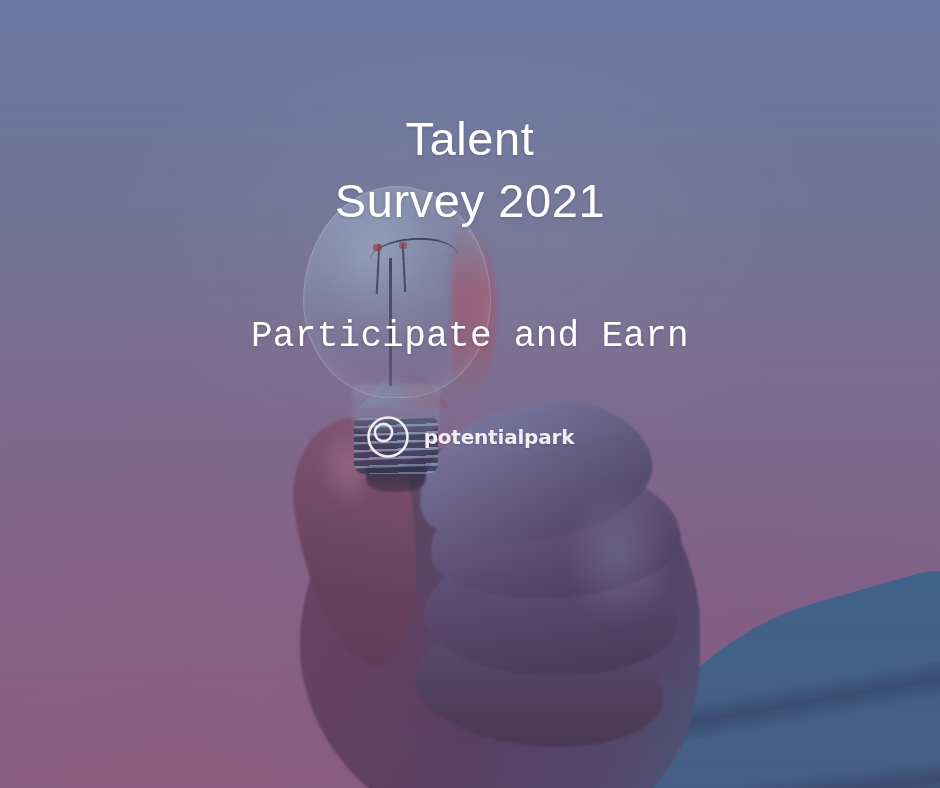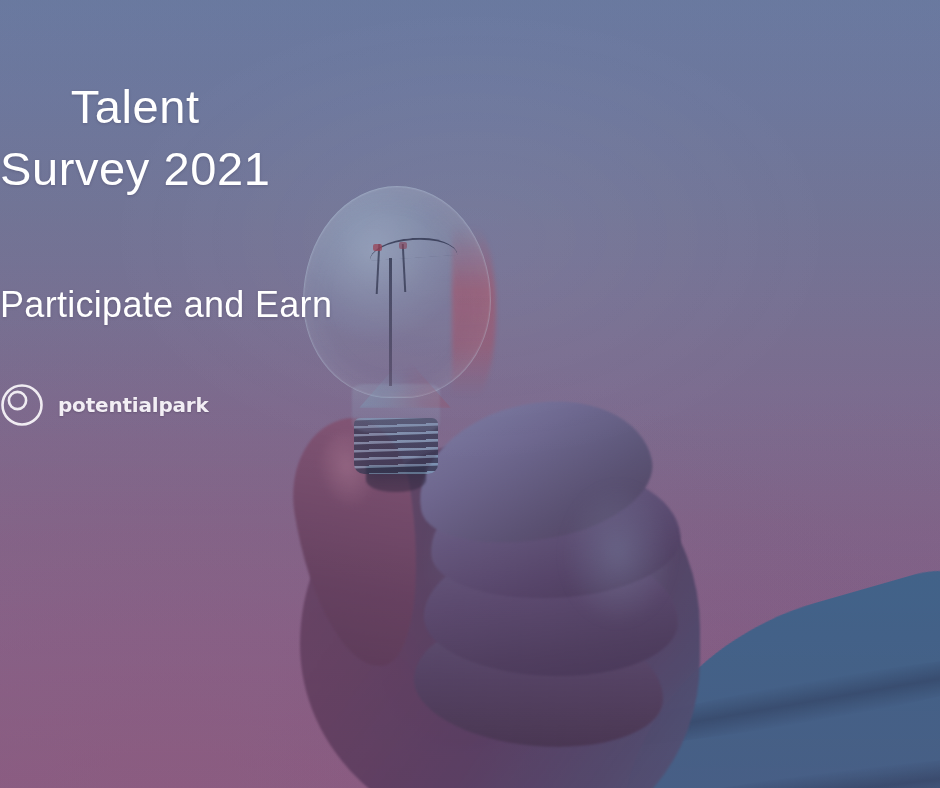--- a/index.html
+++ b/index.html
@@ -247,26 +247,27 @@
     mix-blend-mode:color;
   }
   .veil {
     position:absolute; inset:0;
     background:linear-gradient(180deg, rgba(104,118,158,.18) 0%, rgba(128,98,132,.14) 100%);
   }
 
   
   .content {
     position:absolute; inset:0;
-    display:flex; flex-direction:column; align-items:flex-start;
+    display:flex; flex-direction:column; align-items:center;
     text-align:center;
     color:#ffffff;
     font-family:"Liberation Sans", sans-serif;
     font-weight:300;
     letter-spacing:.2px;
+    margin-top:32px;
   }
   .headline {
     margin-top:76px;
     font-size:47px;
     line-height:62px;
     font-weight:300;
     letter-spacing:.6px;
     text-shadow:0 1px 3px rgba(40,30,60,.22);
   }
   .headline .ln { display:block; }
@@ -282,21 +283,21 @@
   .subline .ln { display:block; }
 
   .rewards {
     margin-top:78px;
     font-size:36px;
     line-height:53px;
     font-weight:300;
     letter-spacing:.3px;
     text-shadow:0 1px 3px rgba(40,30,60,.22);
   }
-  .rewards .ln { display:block; }
+  .rewards .ln { display:block;font-family:Liberation Mono, monospace; }
 
   .logo {
     margin-top:52px;
     display:flex; align-items:center; gap:14px;
   }
   .logo-mark {
     position:relative;
     width:44px; height:44px;
     flex:0 0 44px;
   }

